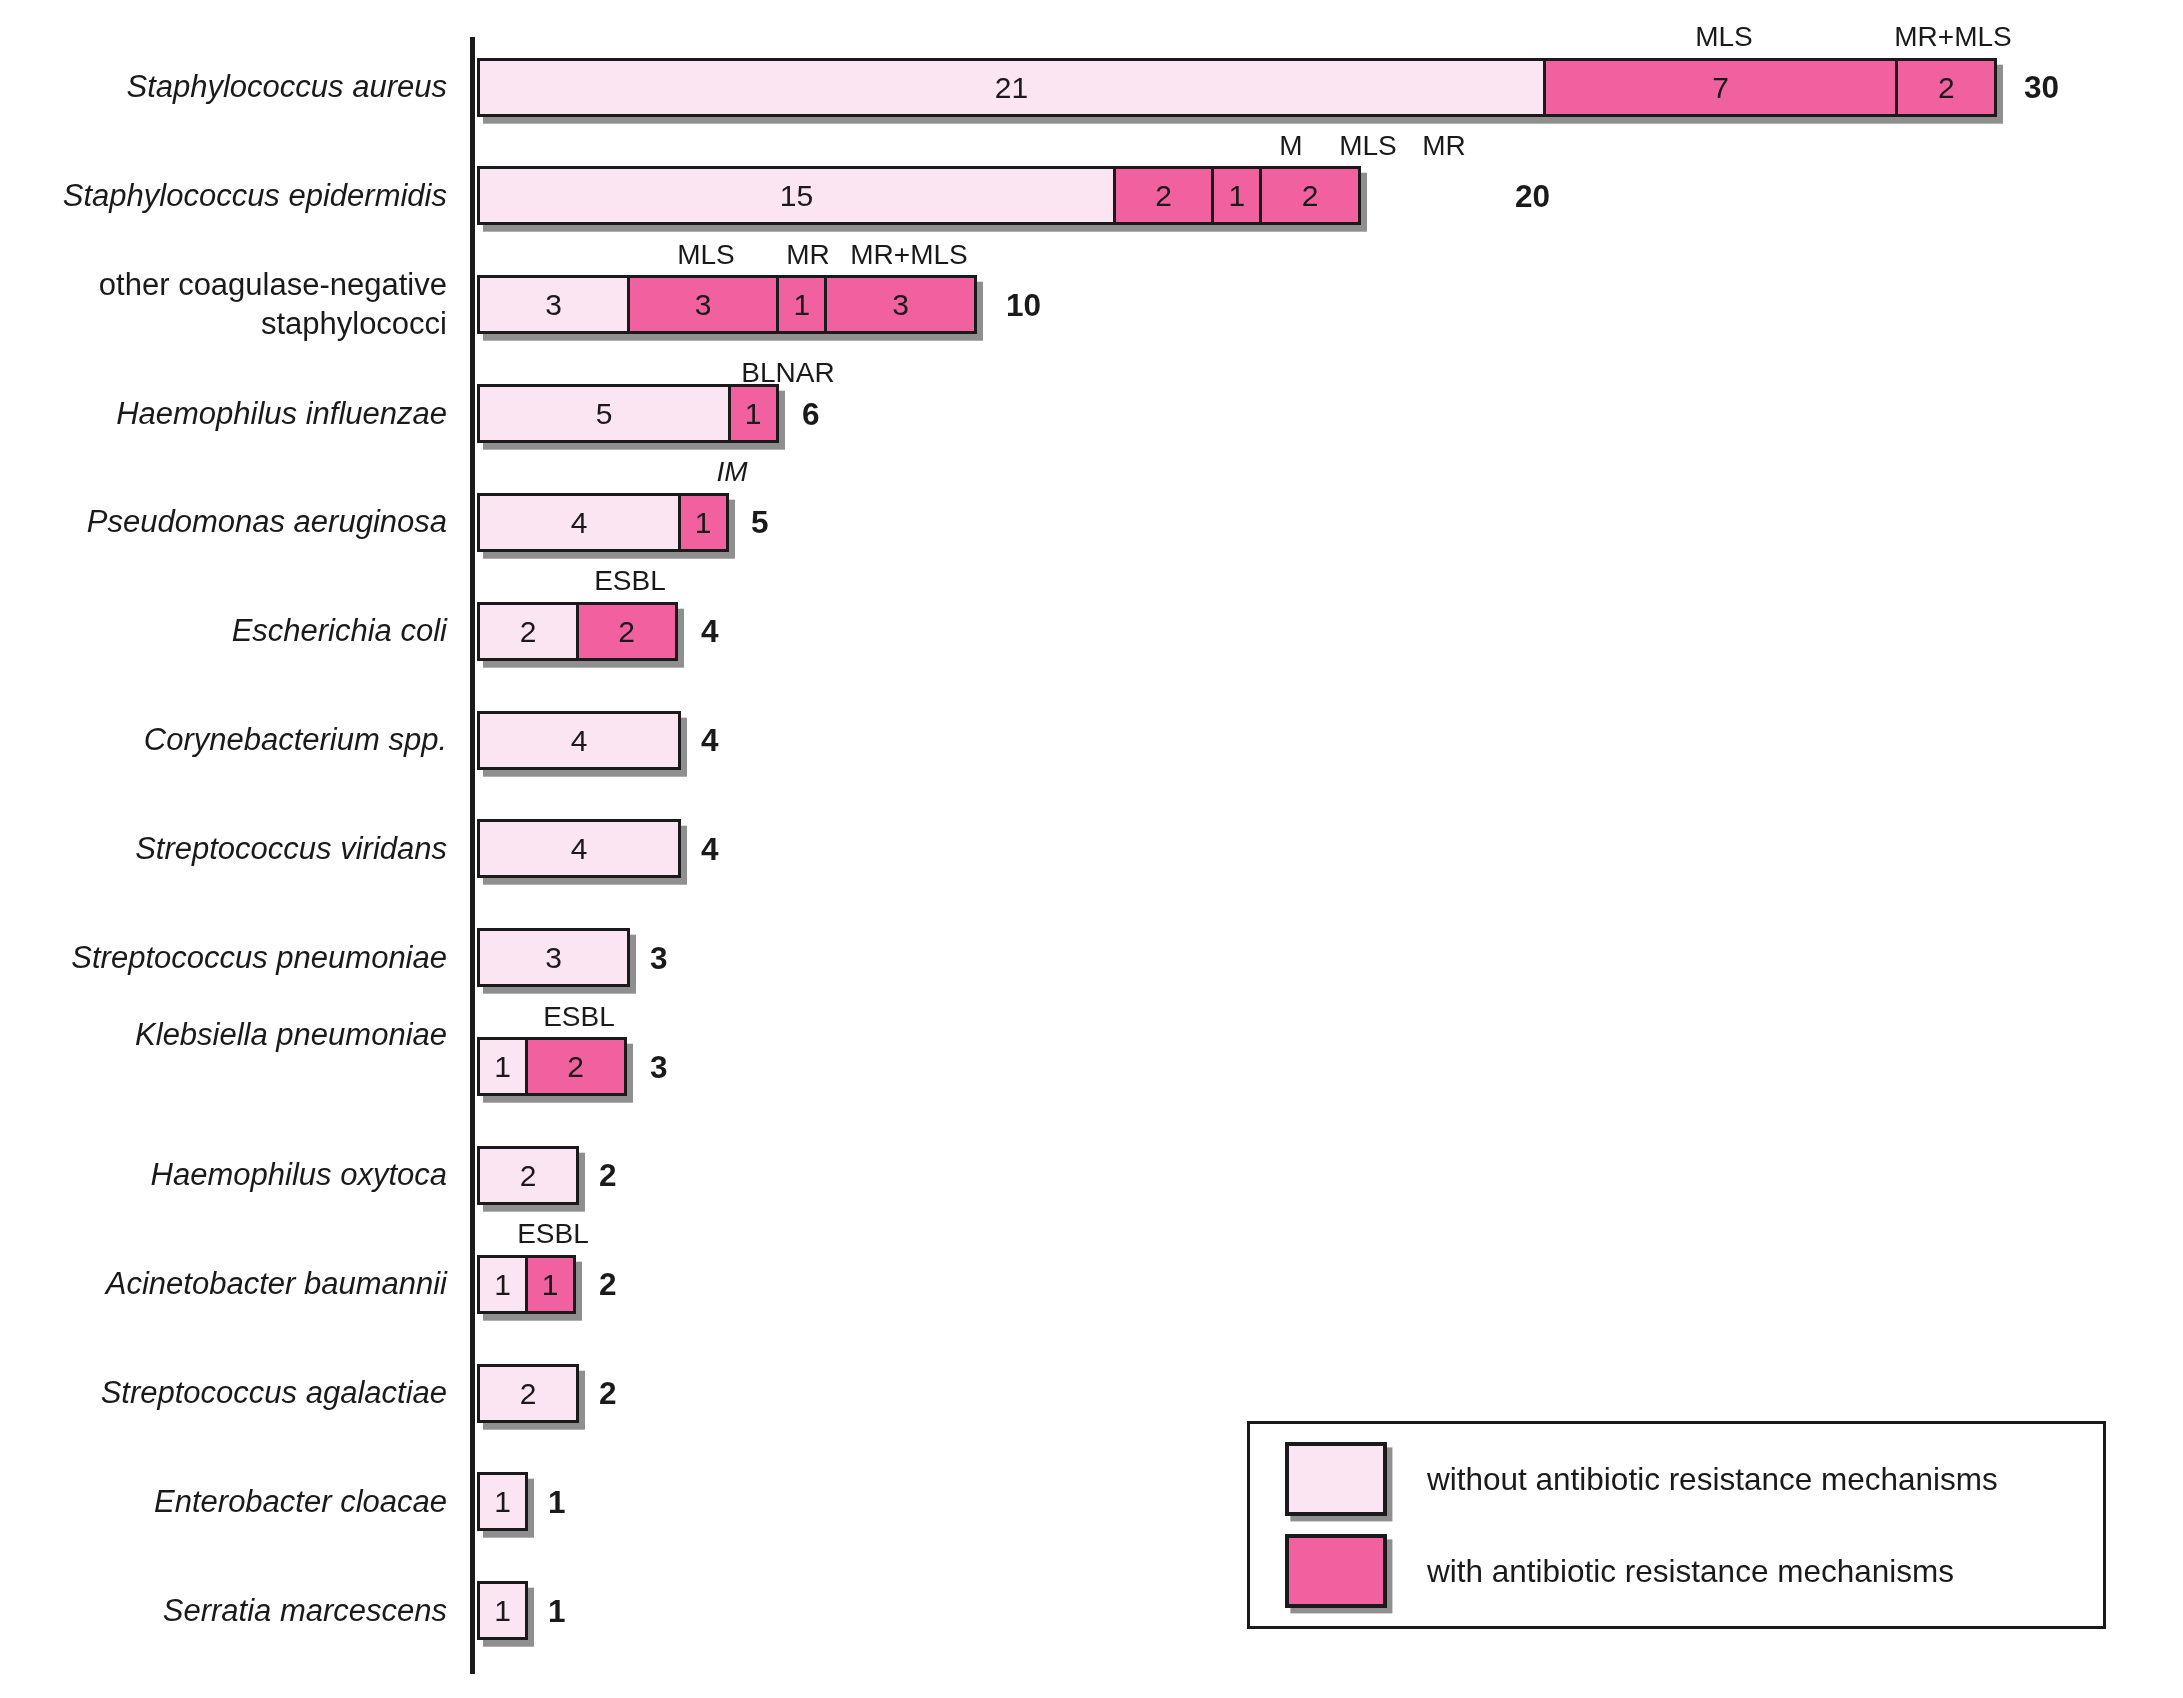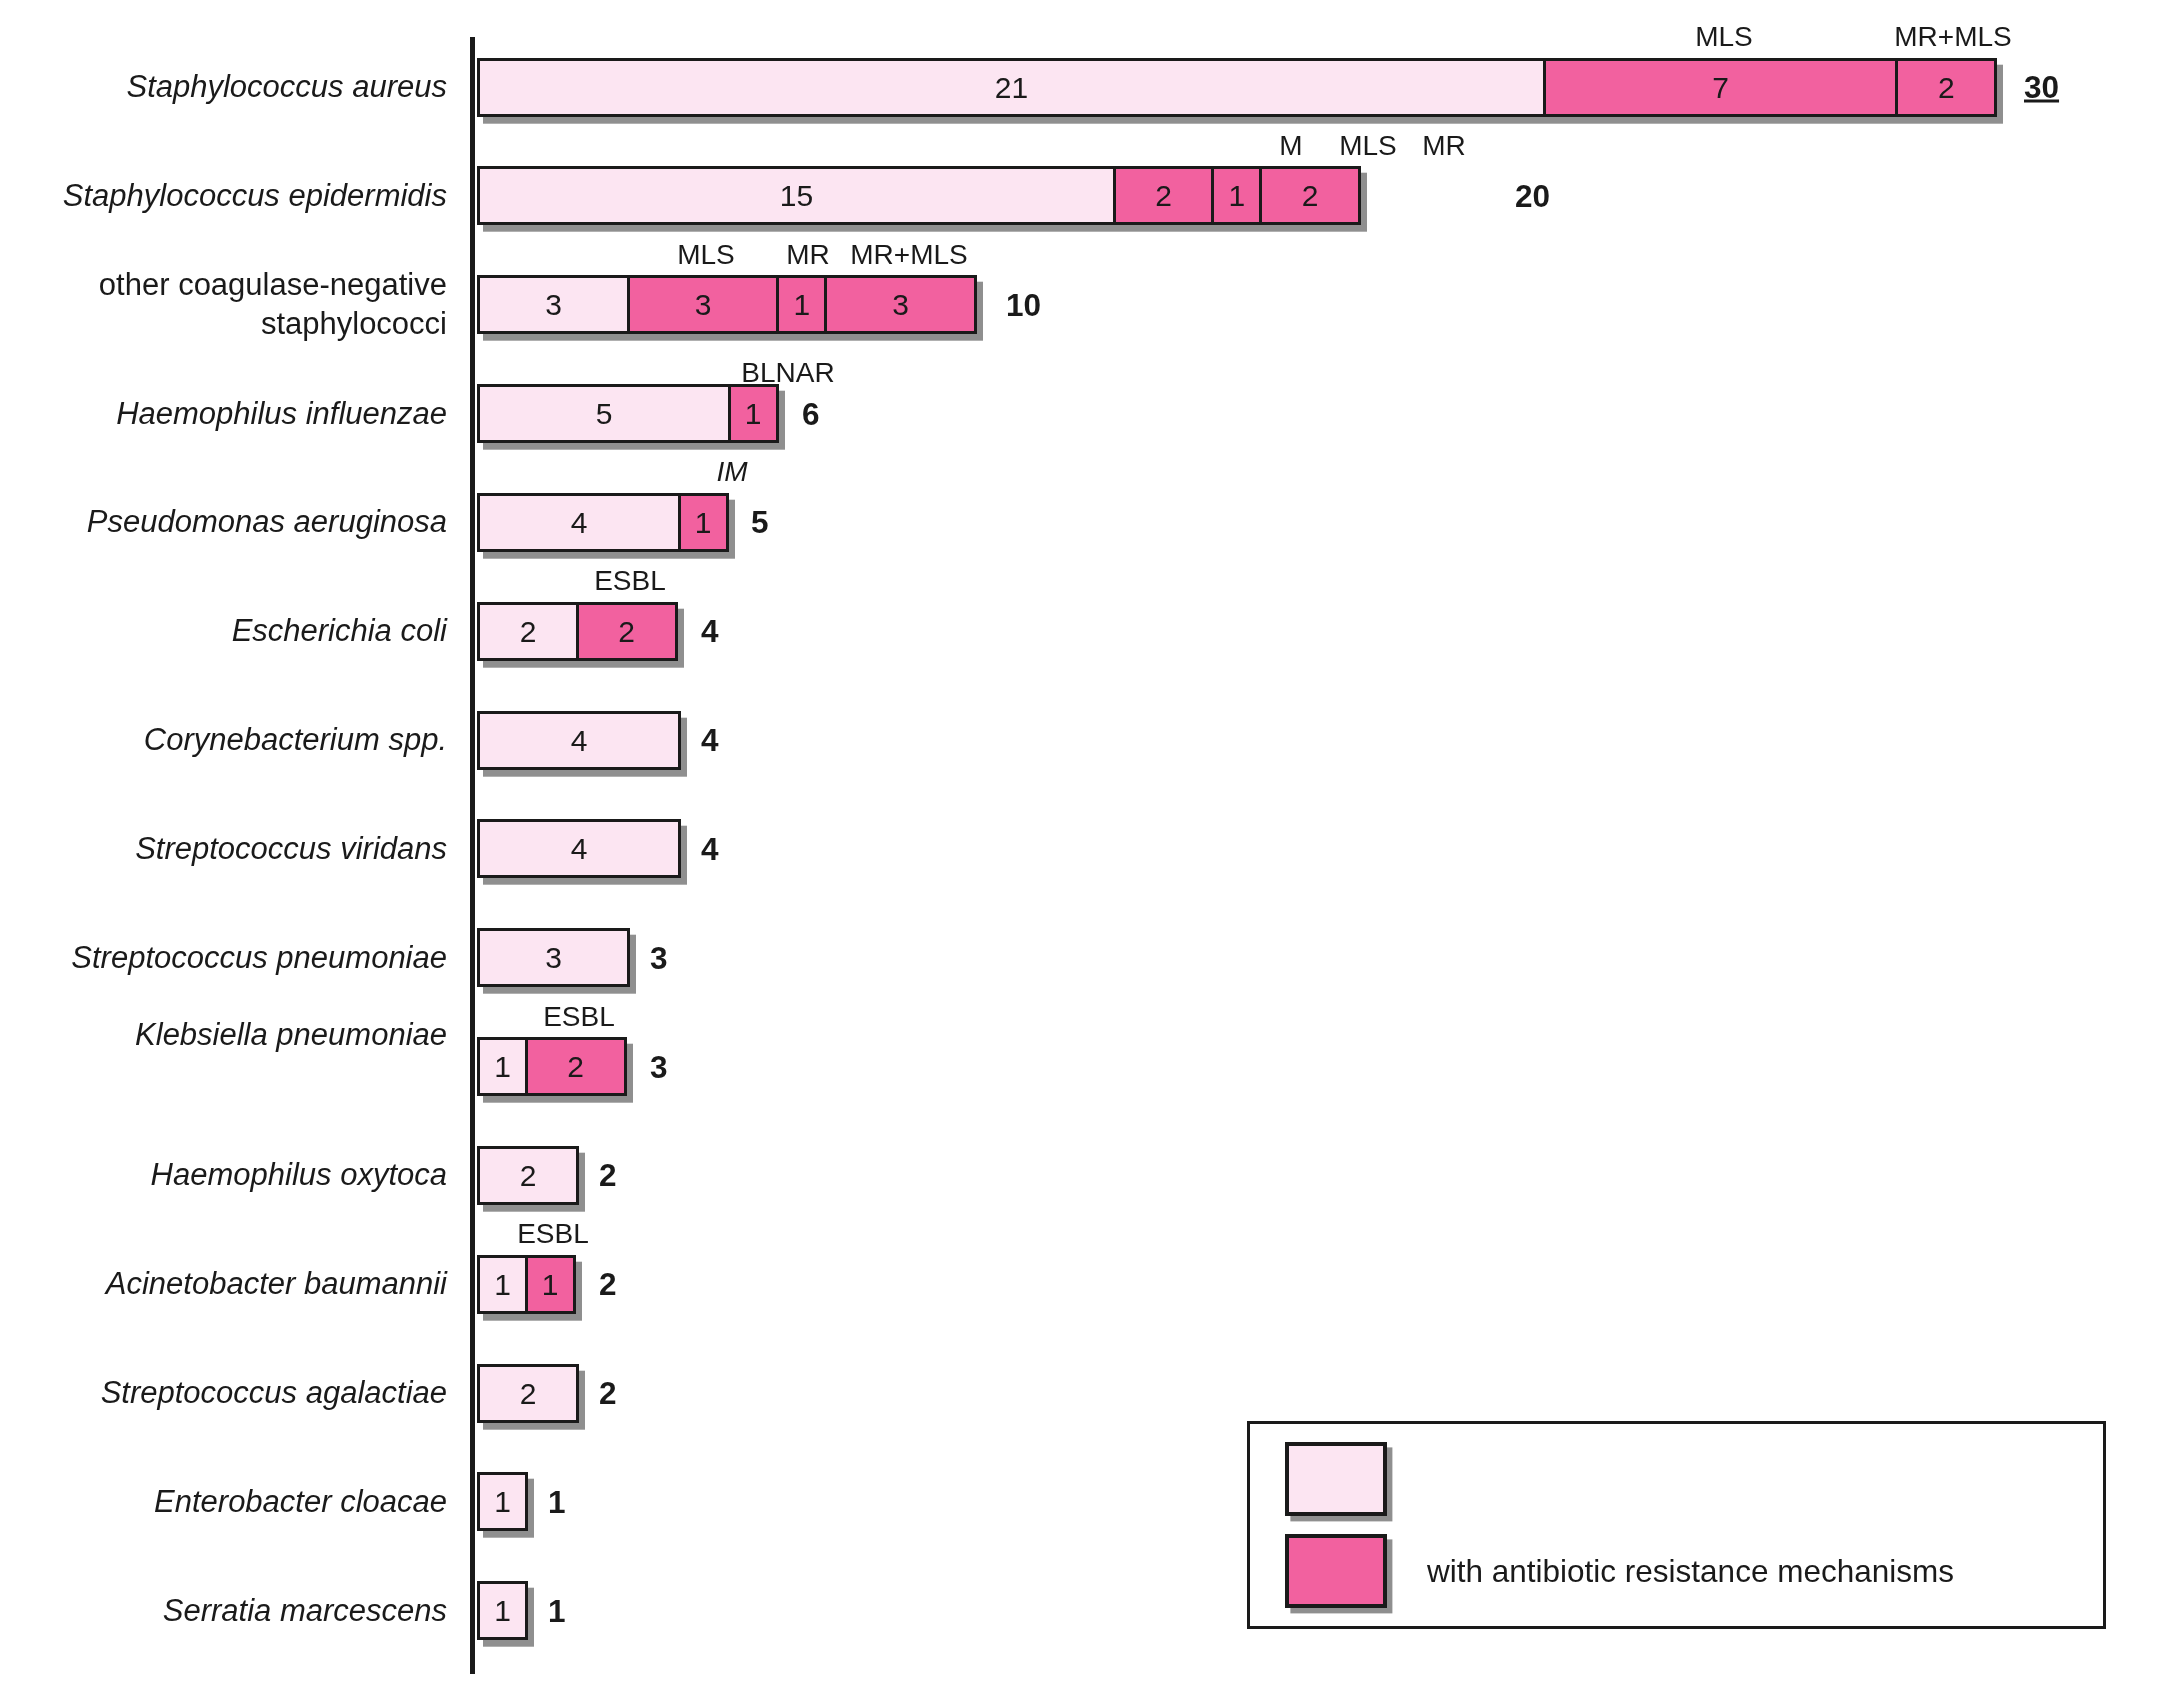--- a/index.html
+++ b/index.html
@@ -88,21 +88,21 @@
         <div class="seg" style="width: 1069px; background: rgb(252, 229, 242); border-color: rgb(26, 26, 26);">
           <div>21</div>
         </div>
         <div class="seg not-first" style="width: 356px; background: rgb(242, 97, 159); border-color: rgb(26, 26, 26);">
           <div>7</div>
         </div>
         <div class="seg not-first" style="width: 102px; background: rgb(242, 97, 159); border-color: rgb(26, 26, 26);">
           <div>2</div>
         </div>
       </div>
-      <div class="total-label" style="left: 2024px; top: 87px; text-decoration: underline;">30</div>
+      <div class="total-label" style="left: 2024px; top: 87px;">30</div>
       <div class="row-label it" style="top: 141px;">Staphylococcus epidermidis</div>
       <div class="mech-label" style="left: 1291px; top: 129px;">M</div>
       <div class="mech-label" style="left: 1368px; top: 129px;">MLS</div>
       <div class="mech-label" style="left: 1444px; top: 129px;">MR</div>
       <div class="bar" style="left: 477px; top: 166px;">
         <div class="seg" style="width: 639px; background: rgb(252, 229, 242); border-color: rgb(26, 26, 26);">
           <div>15</div>
         </div>
         <div class="seg not-first" style="width: 102px; background: rgb(242, 97, 159); border-color: rgb(26, 26, 26);">
           <div>2</div>
@@ -237,20 +237,21 @@
         <div class="seg" style="width: 51px; background: rgb(252, 229, 242); border-color: rgb(26, 26, 26);">
           <div>1</div>
         </div>
       </div>
       <div class="total-label" style="left: 548px; top: 1611px;">1</div>
     </div>
 
   <div class="legend">
     <div class="legend-row">
       <div class="swatch" id="sw-without" style="background: rgb(252, 229, 242);"></div>
+      <div class="legend-label">without antibiotic resistance mechanisms</div>
     </div>
     <div class="legend-row">
       <div class="swatch" id="sw-with" style="background: rgb(242, 97, 159);"></div>
       <div class="legend-label">with antibiotic resistance mechanisms</div>
     </div>
   </div>
 </div>
 
 
 </body></html>

